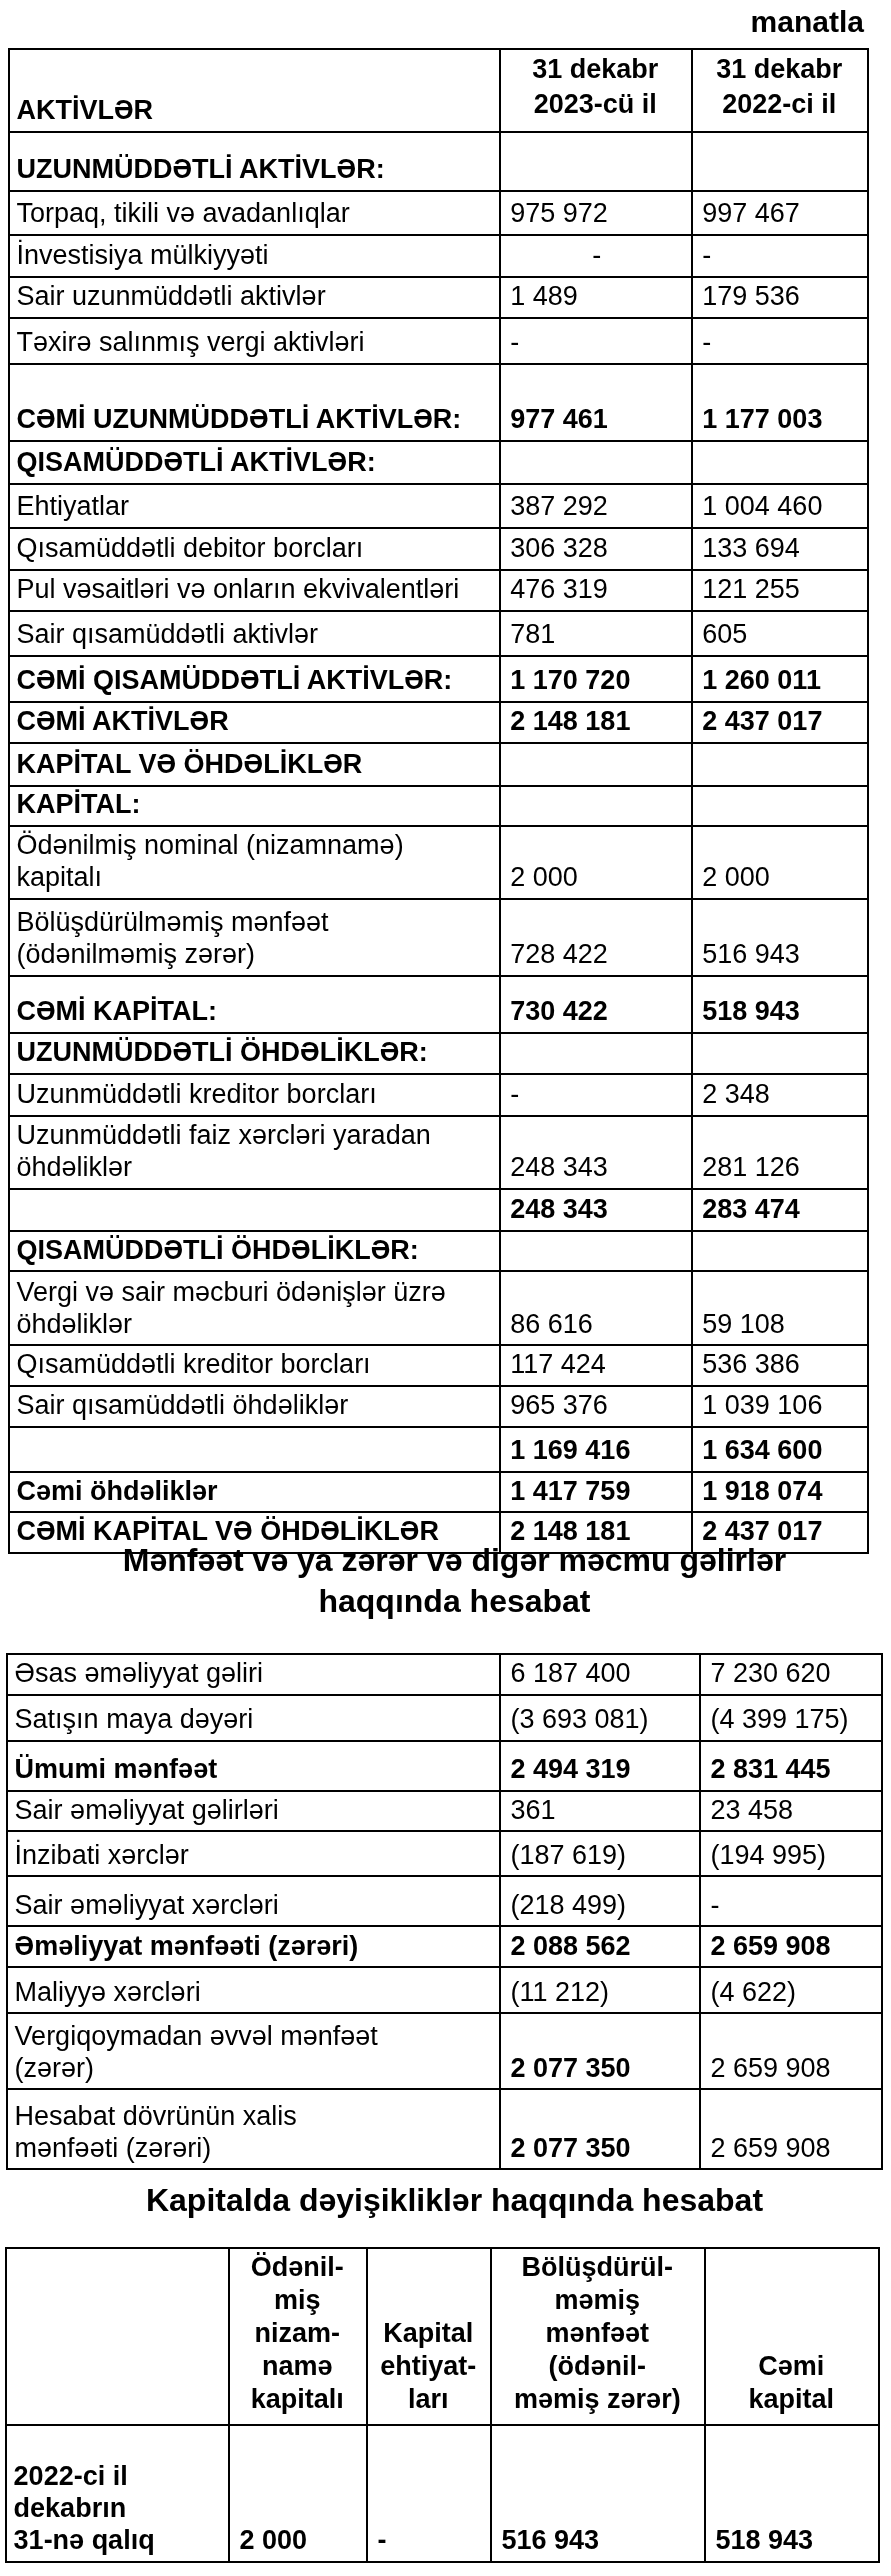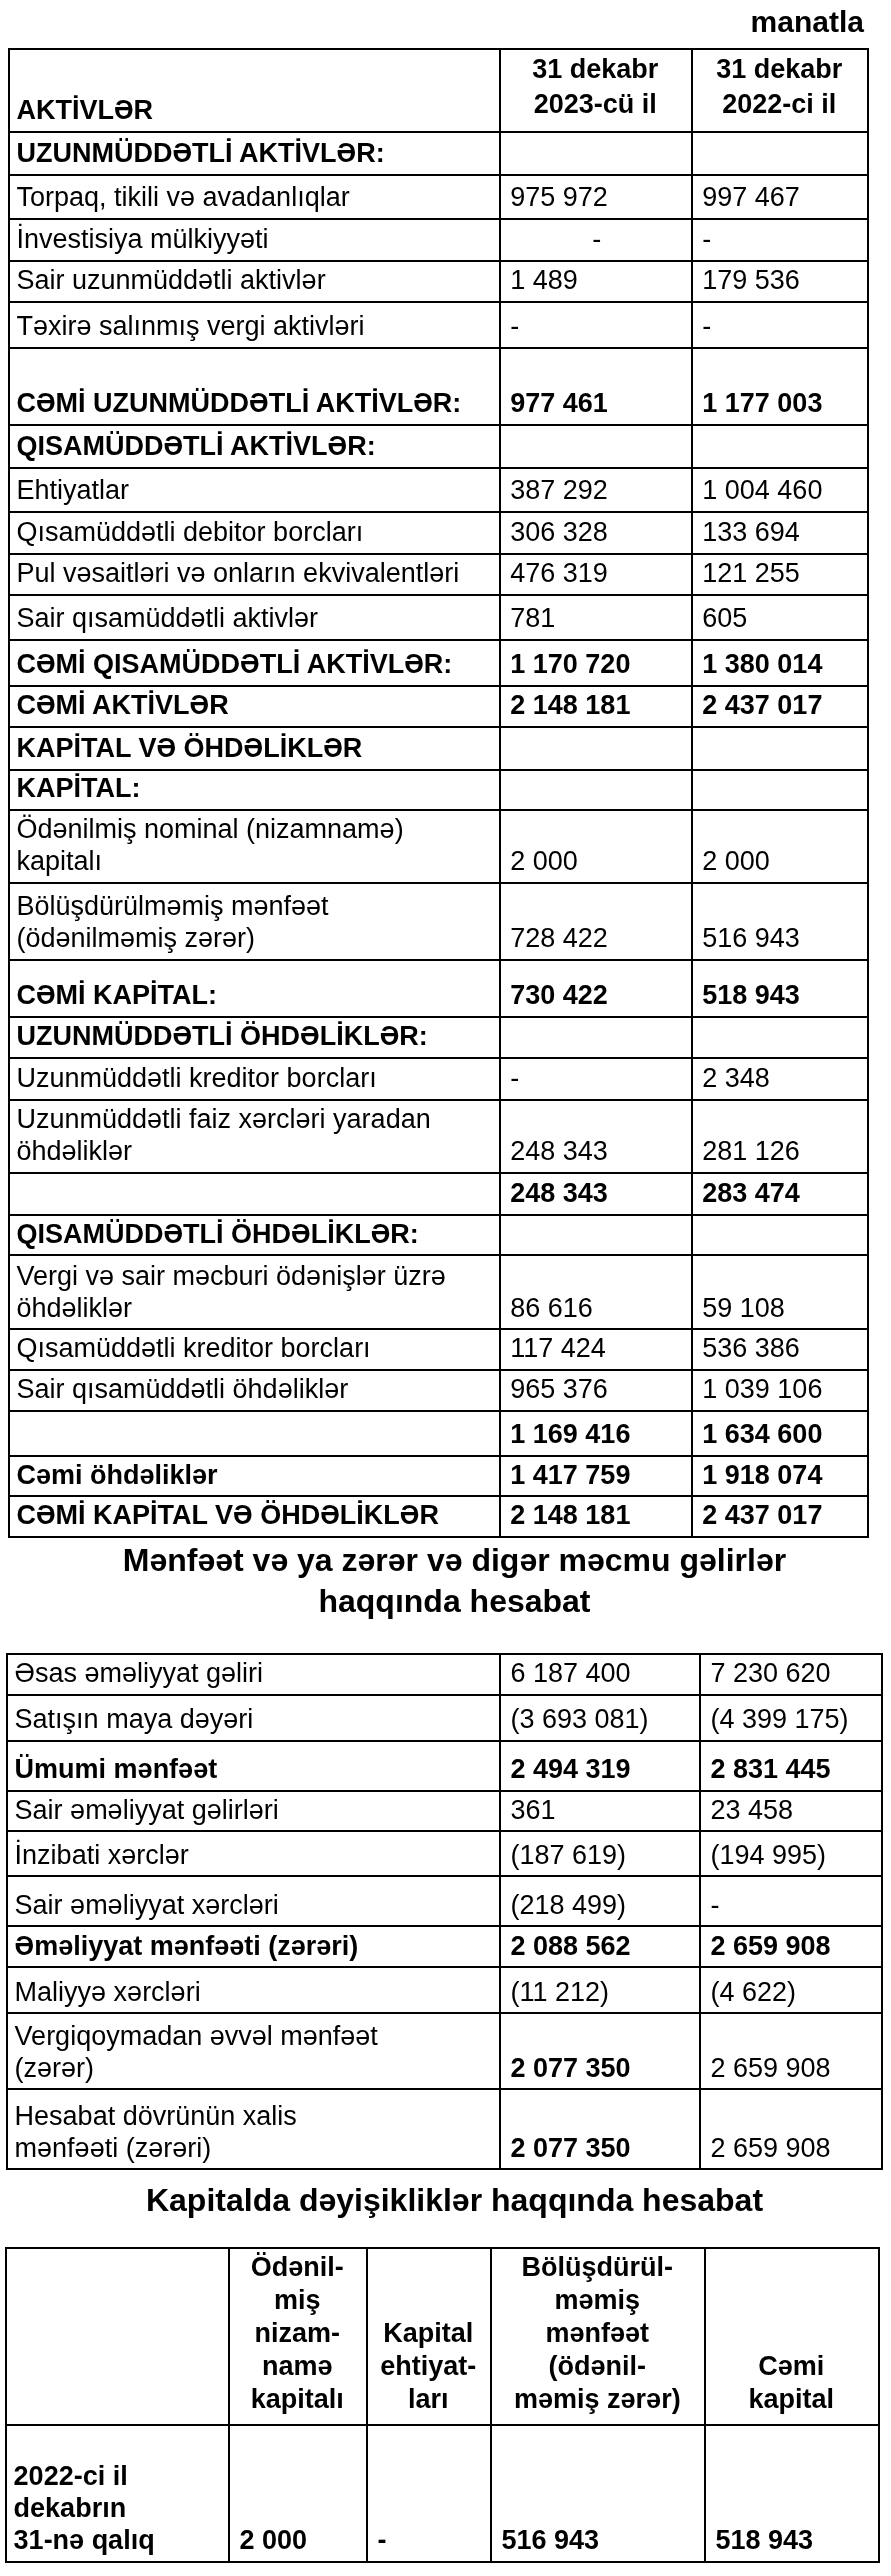--- a/index.html
+++ b/index.html
@@ -60,21 +60,21 @@
       <col style="width:176px">
   </colgroup>
   <tbody>
     <tr id="bs-header">
       <td class="lbl">AKTİVLƏR</td>
       <td class="dh">31 dekabr
 2023-cü il</td>
       <td class="dh">31 dekabr
 2022-ci il</td>
     </tr>
-  <tr class="section" style="height: 43px;">
+  <tr class="section" style="height: 59px;">
         <td class="lbl">UZUNMÜDDƏTLİ AKTİVLƏR:</td>
         <td class="val"></td>
         <td class="val"></td>
       </tr>
       <tr style="height: 44px;">
         <td class="lbl">Torpaq, tikili və avadanlıqlar</td>
         <td class="val">975 972</td>
         <td class="val">997 467</td>
       </tr>
       <tr style="height: 42px;">
@@ -118,21 +118,21 @@
         <td class="val">121 255</td>
       </tr>
       <tr style="height: 45px;">
         <td class="lbl">Sair qısamüddətli aktivlər</td>
         <td class="val">781</td>
         <td class="val">605</td>
       </tr>
       <tr class="total" style="height: 46px;">
         <td class="lbl">CƏMİ QISAMÜDDƏTLİ AKTİVLƏR:</td>
         <td class="val">1 170 720</td>
-        <td class="val">1 380 014</td>
+        <td class="val">1 260 011</td>
       </tr>
       <tr class="total" style="height: 41px;">
         <td class="lbl">CƏMİ AKTİVLƏR</td>
         <td class="val">2 148 181</td>
         <td class="val">2 437 017</td>
       </tr>
       <tr class="section" style="height: 43px;">
         <td class="lbl">KAPİTAL VƏ ÖHDƏLİKLƏR</td>
         <td class="val"></td>
         <td class="val"></td>

